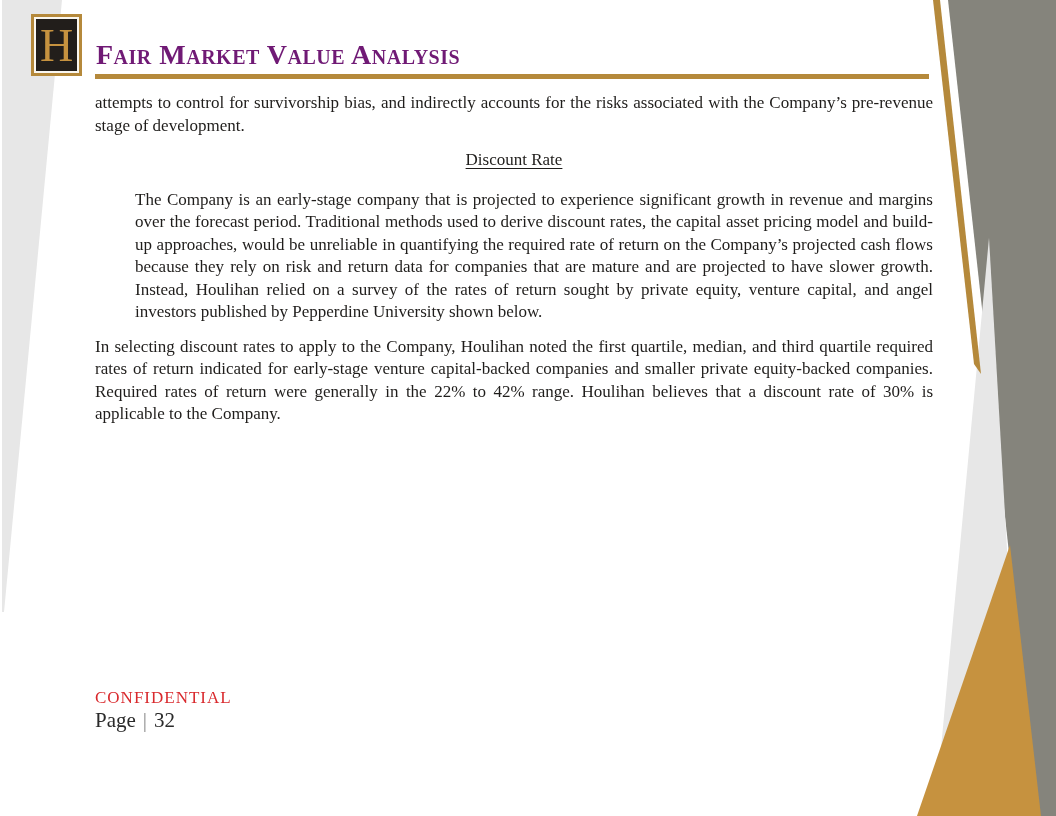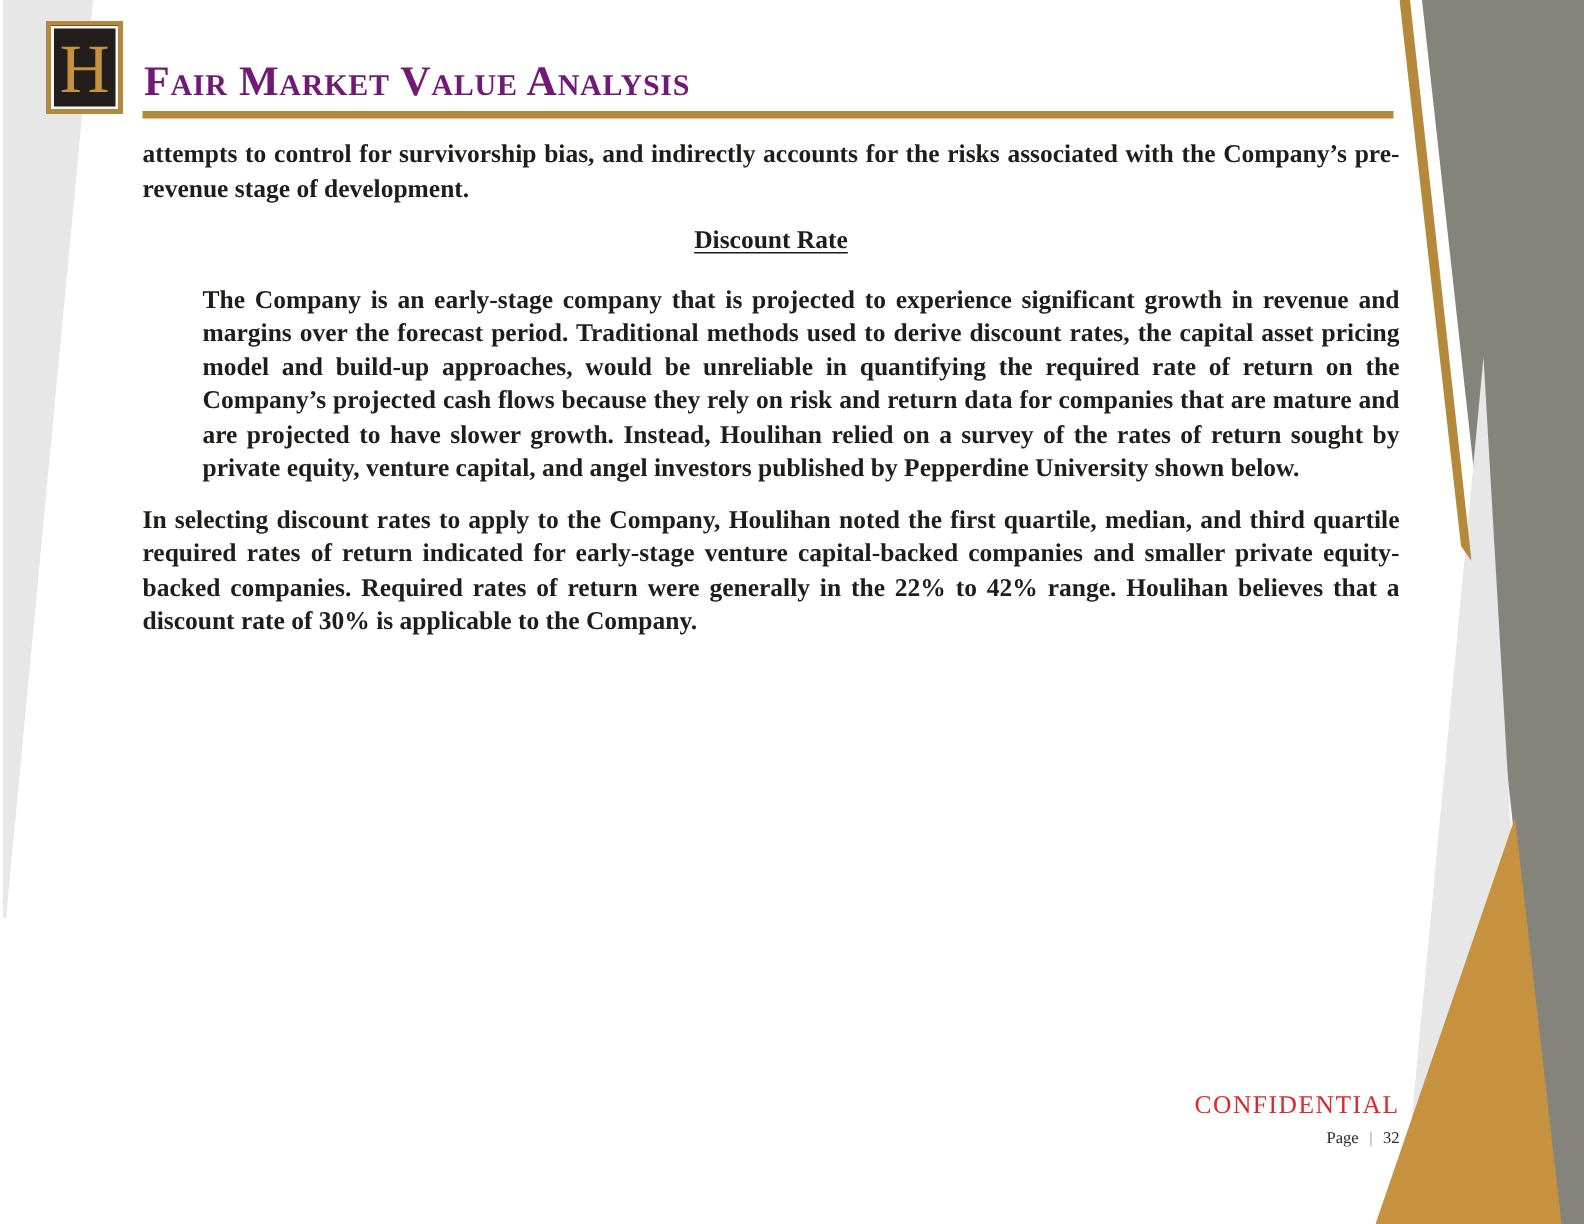--- a/index.html
+++ b/index.html
@@ -40,31 +40,31 @@
     letter-spacing:0.5px; color:#701a75; white-space:nowrap;
   }
   .title-rule{
     position:absolute; left:95px; top:74px; width:834px; height:5px;
     background:var(--gold); z-index:5;
   }
   .body-text{
     position:absolute; left:95px; top:92px; width:838px; z-index:5;
     font-size:17px; line-height:22.5px; text-align:justify; color:var(--text);
   }
-  .body-text p{margin:0;font-weight:bold;}
+  .body-text p{margin:0;}
   .body-text p + p{margin-top:12px;}
   .body-text p.spaced{margin-top:17px;margin-left:40px;}
   .section-heading{text-align:center;}
   .section-heading span{text-decoration:underline; text-underline-offset:3px;}
   .page-footer{
-    position:absolute; left:95px; top:726px; width:838px; z-index:5;
-    text-align:right; line-height:22px;
+    position:absolute; left:95px; top:687px; width:838px; z-index:5;
+    text-align:left; line-height:22px;
   }
   .confidential{ color:var(--red); font-size:17px; letter-spacing:1px;}
-  .pageno{ color:#2a2a2a; font-size:11px;}
+  .pageno{ color:#2a2a2a; font-size:21px;}
   .pageno .pipe{ color:var(--pipe-gray); margin:0 7px;}
 </style>
 </head>
 <body>
 
 <div class="page">
 
   <div class="shape left-gray-band"></div>
   <div class="shape right-dark"></div>
   <div class="shape right-light-wedge"></div>

